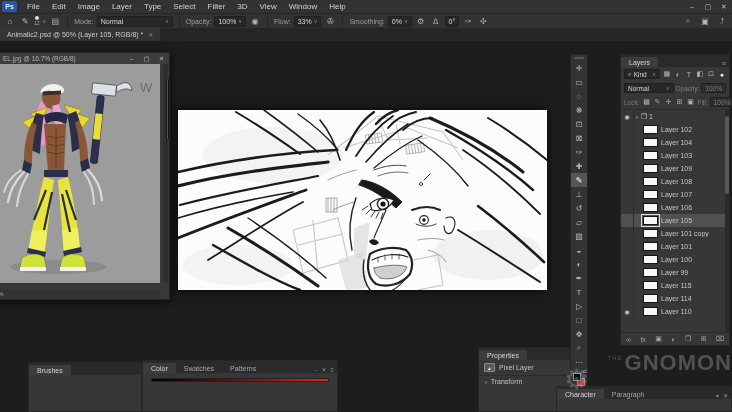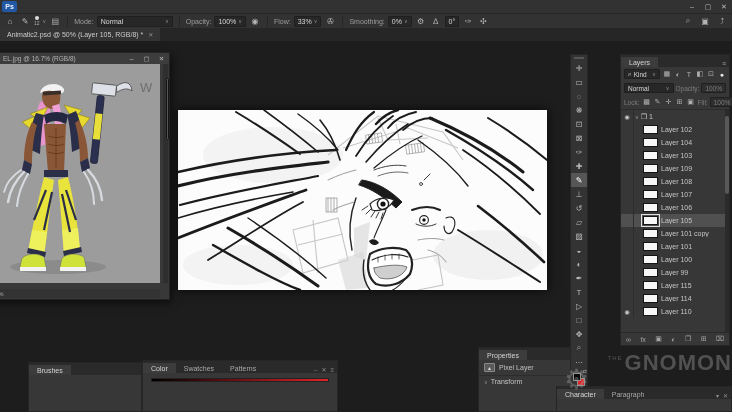--- a/index.html
+++ b/index.html
@@ -108,20 +108,33 @@
   #wm-1 { display:inline-block; font-size:22px; font-weight:bold; letter-spacing:1px; }
   #wm-2 { font-size:15.5px; font-weight:bold; letter-spacing:3.5px; margin-top:2px; }
 </style>
 </head>
 <body>
 
 <div id="app">
 
   <div id="menubar" class="abs">
     <div id="ps-logo">Ps</div>
+    <div class="row">
+        <span class="menu-item">File</span>
+        <span class="menu-item">Edit</span>
+        <span class="menu-item">Image</span>
+        <span class="menu-item">Layer</span>
+        <span class="menu-item">Type</span>
+        <span class="menu-item">Select</span>
+        <span class="menu-item">Filter</span>
+        <span class="menu-item">3D</span>
+        <span class="menu-item">View</span>
+        <span class="menu-item">Window</span>
+        <span class="menu-item">Help</span>
+      </div>
     <div id="win-controls">
       <span>–</span>
       <span>▢</span>
       <span>✕</span>
     </div>
   </div>
 
   <div id="optionsbar" class="abs">
     <span class="opt-icon">⌂</span>
     <span class="opt-icon">✎</span>

